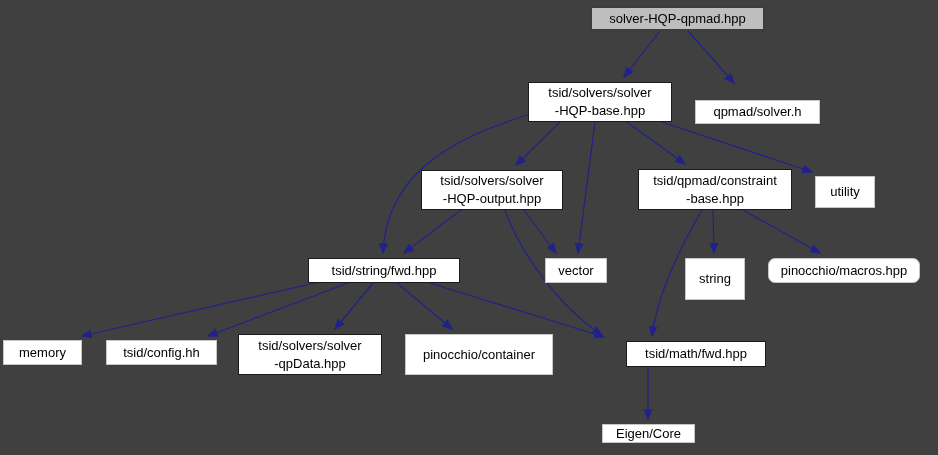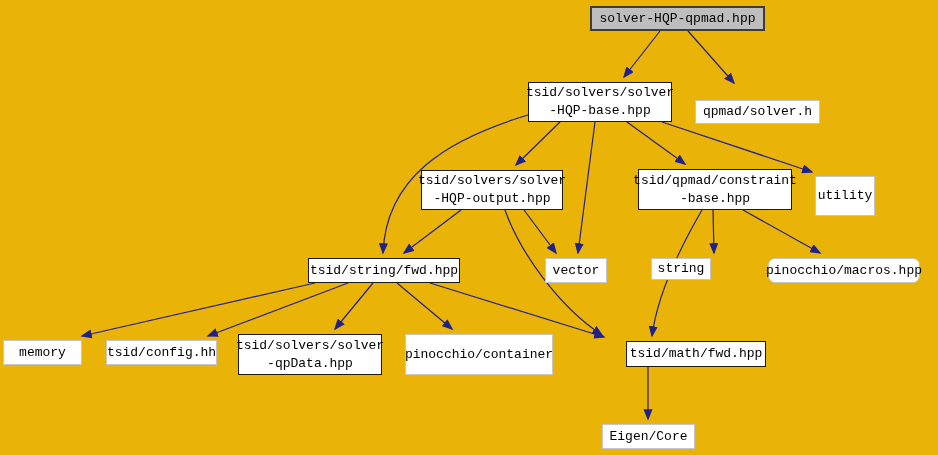--- a/index.html
+++ b/index.html
@@ -8,22 +8,22 @@
     --ext-border:#c6c6c6;
     --cur-border:#3d3d3d;
     --cur-fill:#bebebe;
     --node-fill:#ffffff;
     --text:#000000;
   }
   html,body{margin:0;padding:0;background:#ffffff;}
   #canvas{
     position:relative;
     width:938px;height:455px;
-    background:#eab308;
-    font-family:Liberation Mono, monospace;
+    background:#404040;
+    font-family:Liberation Sans, sans-serif;
     overflow:hidden;
   }
   #edges{position:absolute;left:0;top:0;z-index:1;}
   .edge{stroke:var(--edge);stroke-width:1.2;fill:none;}
   .node{
     position:absolute;z-index:2;
     box-sizing:border-box;
     display:flex;flex-direction:column;
     align-items:center;justify-content:center;
     background:var(--node-fill);
@@ -80,30 +80,30 @@
         <span>qpmad/solver.h</span>
       </div>
       <div class="node documented" style="left: 421px; top: 170px; width: 142px; height: 40px;">
         <span>tsid/solvers/solver</span>
         <span>-HQP-output.hpp</span>
       </div>
       <div class="node documented" style="left: 638px; top: 169px; width: 154px; height: 41px;">
         <span>tsid/qpmad/constraint</span>
         <span>-base.hpp</span>
       </div>
-      <div class="node external" style="left: 815px; top: 176px; width: 60px; height: 40px;">
+      <div class="node external" style="left: 815px; top: 176px; width: 60px; height: 32px;">
         <span>utility</span>
       </div>
       <div class="node documented" style="left: 308px; top: 258px; width: 152px; height: 25px;">
         <span>tsid/string/fwd.hpp</span>
       </div>
       <div class="node external" style="left: 545px; top: 258px; width: 62px; height: 25px;">
         <span>vector</span>
       </div>
-      <div class="node external" style="left: 651px; top: 258px; width: 60px; height: 22px;">
+      <div class="node external" style="left: 685px; top: 258px; width: 60px; height: 42px;">
         <span>string</span>
       </div>
       <div class="node external" style="left: 768px; top: 258px; width: 152px; height: 25px; border-radius: 7px;">
         <span>pinocchio/macros.hpp</span>
       </div>
       <div class="node external" style="left: 3px; top: 340px; width: 79px; height: 25px;">
         <span>memory</span>
       </div>
       <div class="node external" style="left: 106px; top: 340px; width: 111px; height: 25px;">
         <span>tsid/config.hh</span>
@@ -111,17 +111,17 @@
       <div class="node documented" style="left: 238px; top: 334px; width: 144px; height: 41px;">
         <span>tsid/solvers/solver</span>
         <span>-qpData.hpp</span>
       </div>
       <div class="node external" style="left: 405px; top: 334px; width: 148px; height: 41px; gap: 32px;">
         <span>pinocchio/container</span>
       </div>
       <div class="node documented" style="left: 578px; top: 341px; width: 140px; height: 26px; margin-left: 48px;">
         <span>tsid/math/fwd.hpp</span>
       </div>
-      <div class="node external" style="left: 602px; top: 424px; width: 93px; height: 25px;">
+      <div class="node external" style="left: 602px; top: 424px; width: 93px; height: 19px;">
         <span>Eigen/Core</span>
       </div>
     </div>
 </div>
 
 </body></html>

